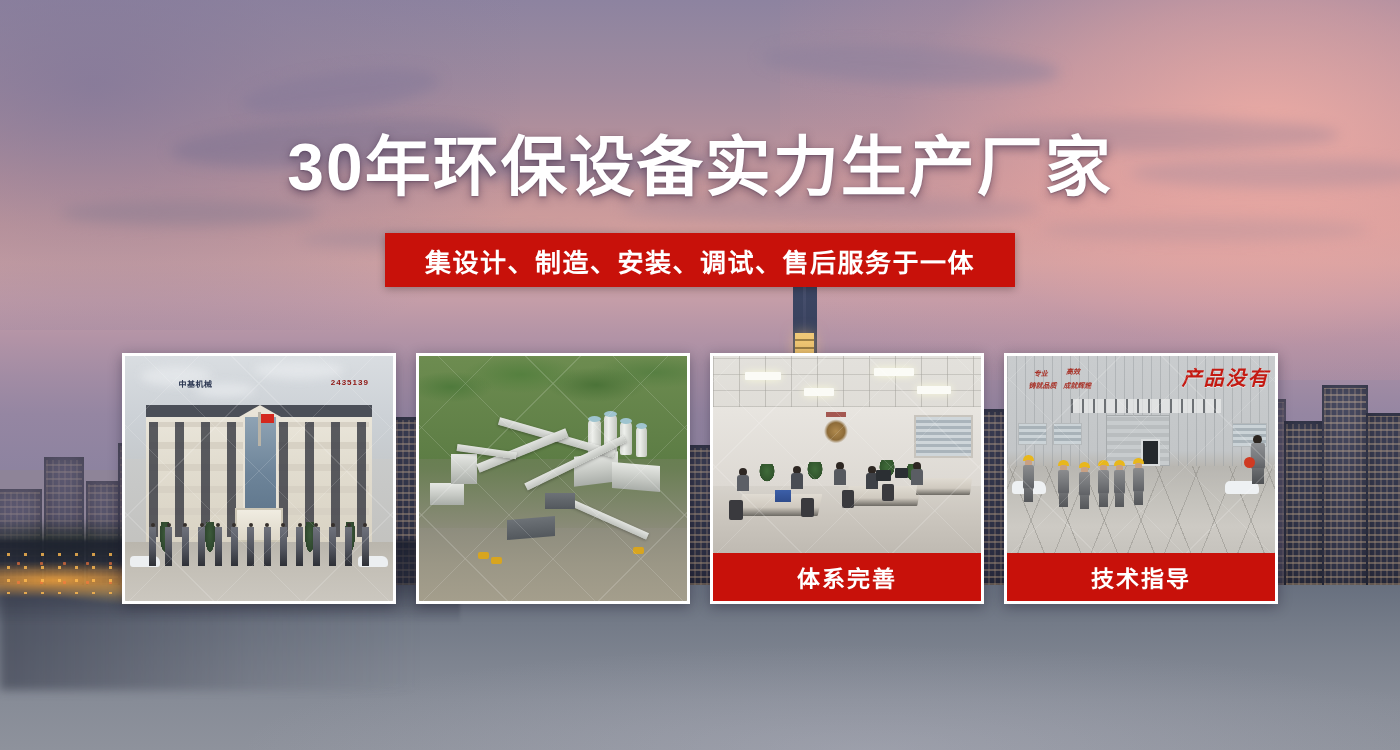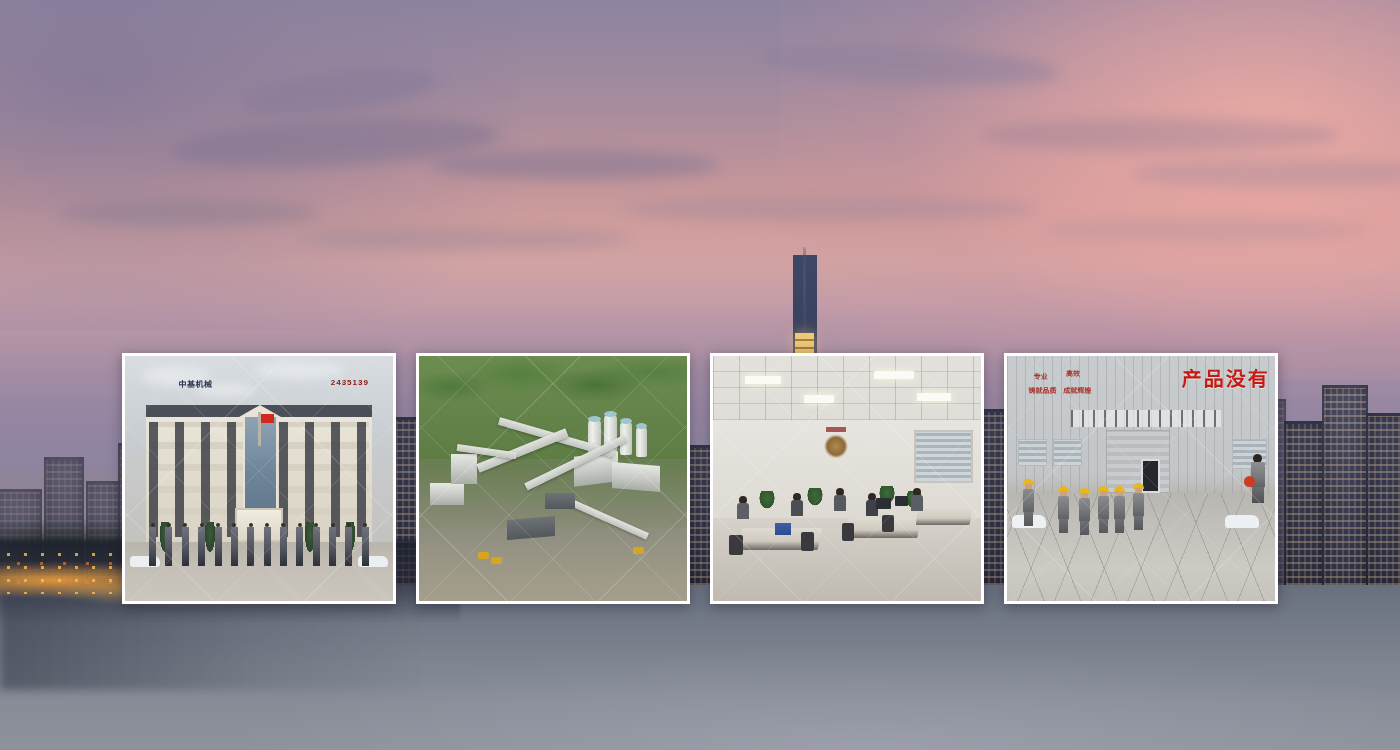--- a/index.html
+++ b/index.html
@@ -301,21 +301,21 @@
   .p3-chair{ position:absolute; background:#3a3a3e; border-radius:2px; z-index:6;}
   .p3-person{ position:absolute; z-index:7; }
   .p3-person .h{ position:absolute; left:2px; top:0; width:8px; height:8px; border-radius:50%; background:#2e2723;}
   .p3-person .b{ position:absolute; left:0; top:7px; width:12px; height:16px; border-radius:3px 3px 0 0;}
   .p3-plant{ position:absolute; width:16px; height:18px; z-index:6;
     background:radial-gradient(ellipse at 50% 40%, #3f6b39 0%, #31542c 65%, rgba(0,0,0,0) 68%);}
   .p3-mon{ position:absolute; background:#2b2f33; border-radius:1px; z-index:7;}
   .p3-box{ position:absolute; background:linear-gradient(180deg,#3c5fa8 0%,#2f4c8c 100%); z-index:7;}
 
   
-  .p4{ position:absolute; inset:0; background:linear-gradient(180deg,#c9ccce 0%,#c3c6c8 48%,#b9b7b2 56%,#c2c0bb 100%); }
+  .p4{ position:absolute; inset:0; background:linear-gradient(180deg,#c9ccce 0%,#c3c6c8 48%,#b9b7b2 56%,#c2c0bb 100%);font-style:italic; }
   .p4-wall{ position:absolute; left:0; top:0; width:100%; height:56%;
     background:linear-gradient(180deg,#d3d6d8 0%,#c6cacc 55%,#babec0 100%);
     background-image:repeating-linear-gradient(90deg, rgba(150,155,158,.45) 0 1px, rgba(0,0,0,0) 1px 9px);
   }
   .p4-sign{ position:absolute; right:2%; top:3%; font-size:20px; font-weight:bold; color:#c41a12; letter-spacing:2px; z-index:5; white-space:nowrap; text-shadow:0 1px 0 rgba(255,255,255,.5);}
   .p4-slog{ position:absolute; font-size:7px; font-weight:bold; color:#a8342a; z-index:5; white-space:nowrap;}
   .p4-band{ position:absolute; left:24%; top:22%; width:56%; height:7%; background:rgba(245,245,245,.55); z-index:3;
     background-image:repeating-linear-gradient(90deg, rgba(70,75,80,.75) 0 2px, rgba(0,0,0,0) 2px 11px);}
   .p4-door{ position:absolute; left:37%; top:30%; width:24%; height:26%;
     background:repeating-linear-gradient(0deg,#c8ccce 0 4px,#b9bdbf 4px 8px); border:1px solid #a7abad; z-index:3;}
@@ -408,21 +408,25 @@
     <div class="bld far" style="left:1244px; width:42px;  height:186px;"></div>
     <div class="bld" style="left:1284px; width:40px;  height:164px;"></div>
     <div class="bld lighter" style="left:1322px; width:46px; height:200px;"></div>
     <div class="bld" style="left:1366px; width:44px;  height:172px;"></div>
   </div>
 
   <div class="treeline"></div>
   <div class="shore"></div>
   <div class="shore-dots"></div>
 
-
+  <div class="headline">30年环保设备实力生产厂家</div>
+
+  <div class="subtitle-bar">
+    <span class="subtitle-text">集设计、制造、安装、调试、售后服务于一体</span>
+  </div>
 
   <div class="cards">
 
     <div class="card">
       <div class="card-photo">
         <div class="p1">
           <div class="p1-sky"></div>
           <div class="p1-cloud" style="left:6%;  top:4%;  width:70px; height:20px;"></div>
           <div class="p1-cloud" style="left:48%; top:2%;  width:90px; height:18px;"></div>
           <div class="p1-cloud" style="left:26%; top:11%; width:60px; height:14px;"></div>
@@ -593,20 +597,23 @@
               <i class="h"></i>
               <i class="b" style="background:#5a5d63;"></i>
             </div>
 
           <div class="p3-mon" style="left:61%; top:58%; width:15px; height:11px;"></div>
           <div class="p3-mon" style="left:68%; top:57%; width:13px; height:10px;"></div>
           <div class="p3-box" style="left:23%; top:68%; width:16px; height:12px;"></div>
         </div>
         <div class="wm"></div>
       </div>
+      <div class="card-caption">
+        <span>体系完善</span>
+      </div>
     </div>
 
     <div class="card">
       <div class="card-photo">
         <div class="p4">
           <div class="p4-wall"></div>
           <div class="p4-sign">产品没有</div>
           <div class="p4-slog" style="left:10%; top:6%;">专业</div>
           <div class="p4-slog" style="left:22%; top:5%;">高效</div>
           <div class="p4-slog" style="left:8%;  top:12%;">铸就品质</div>
@@ -660,16 +667,19 @@
 
           <div class="p4-lead">
             <i class="h"></i>
               <i class="b"></i>
               <i class="l"></i>
               <i class="helm"></i>
           </div>
         </div>
         <div class="wm"></div>
       </div>
+      <div class="card-caption">
+        <span>技术指导</span>
+      </div>
     </div>
 
   </div>
 </div>
 
 </body></html>

